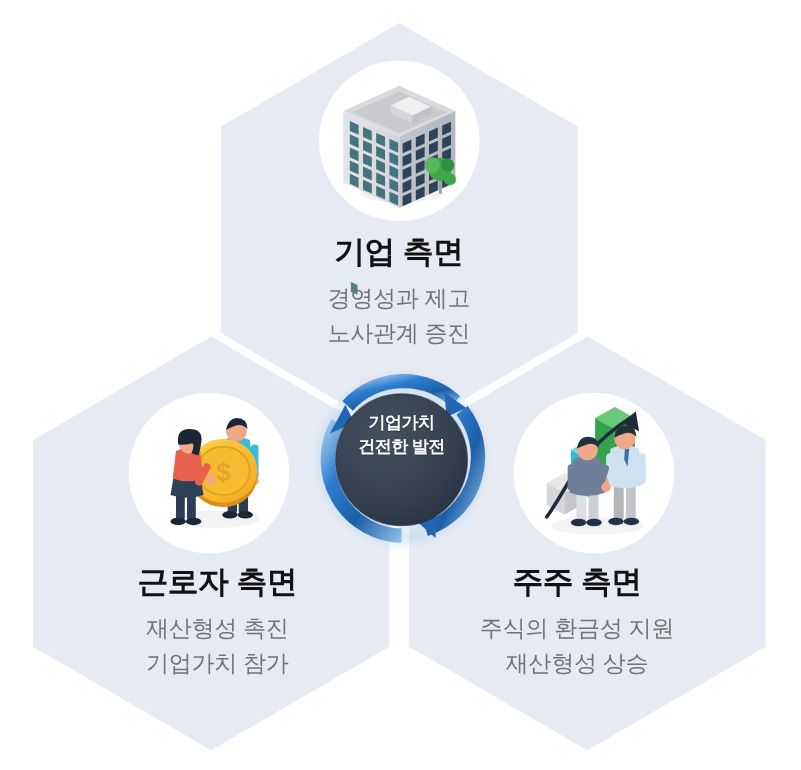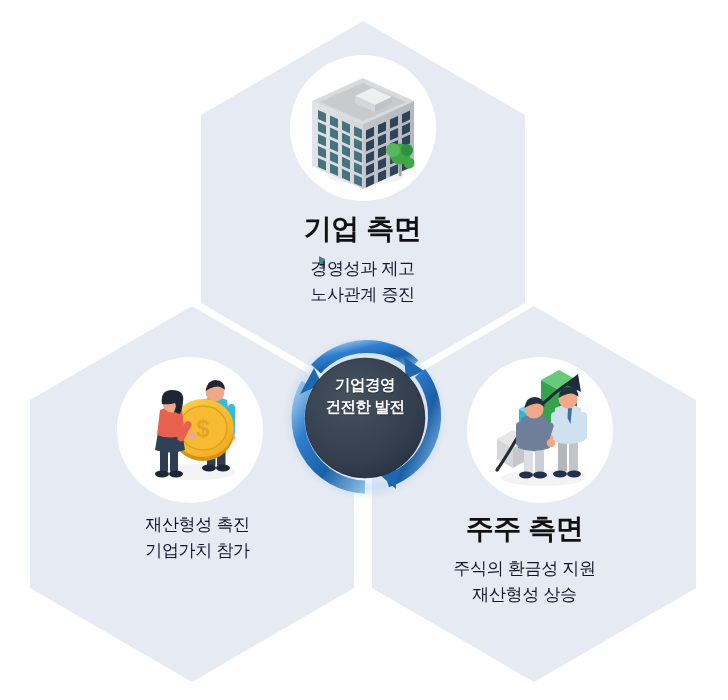--- a/index.html
+++ b/index.html
@@ -30,23 +30,23 @@
   }
   .panel-title {
     font-size: 28px;
     font-weight: bold;
     letter-spacing: -0.5px;
     color: #111111;
     line-height: 1.2;
     margin: 0 0 10px 0;
   }
   .panel-line {
-    font-size: 17px;
+    font-size: 21px;
     line-height: 1.55;
-    color: #0f172a;
+    color: #737373;
     letter-spacing: -0.3px;
   }
   #panel-top-text {
     left: 230px;
     top: 212px;
     width: 265px;
   }
   #panel-left-text {
     left: 65px;
     top: 512px;
@@ -324,28 +324,29 @@
     </g>
   </svg>
 
   <div class="panel-text" id="panel-top-text">
     <div class="panel-title">기업 측면</div>
     <div class="panel-line">경영성과 제고</div>
     <div class="panel-line">노사관계 증진</div>
   </div>
 
   <div class="panel-text" id="panel-left-text">
+    <div class="panel-title">근로자 측면</div>
     <div class="panel-line">재산형성 촉진</div>
     <div class="panel-line">기업가치 참가</div>
   </div>
 
   <div class="panel-text" id="panel-right-text">
     <div class="panel-title">주주 측면</div>
     <div class="panel-line">주식의 환금성 지원</div>
     <div class="panel-line">재산형성 상승</div>
   </div>
 
   <div id="center-text">
-    <div>기업경영</div>
+    <div>기업가치</div>
     <div>건전한 발전</div>
   </div>
 
 </div>
 
 </body></html>

